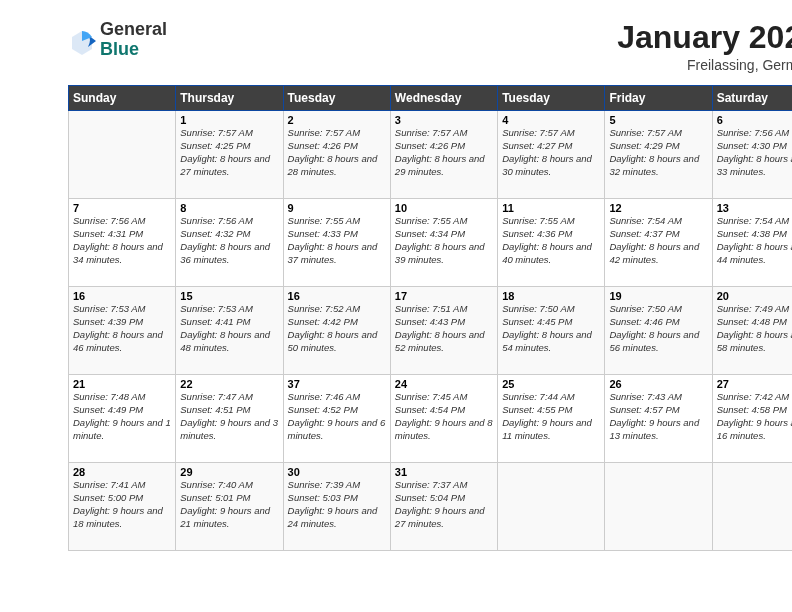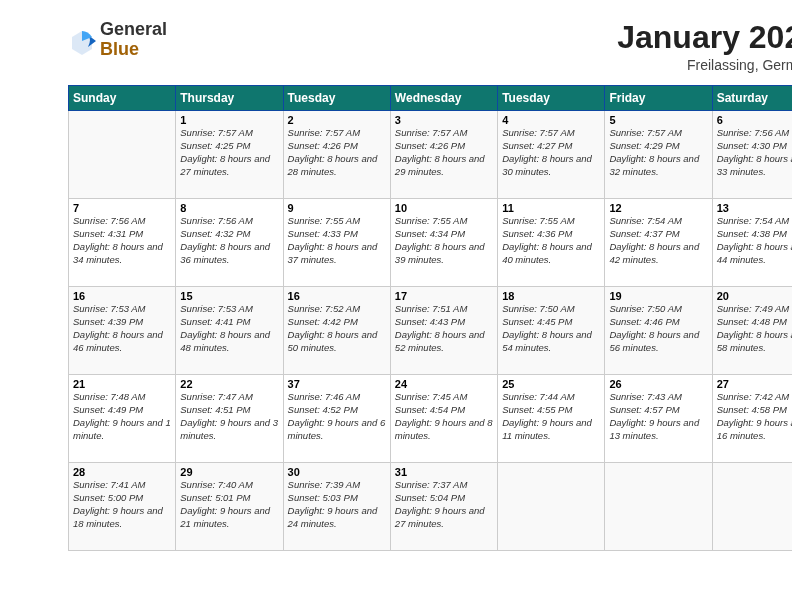--- a/index.html
+++ b/index.html
@@ -27,21 +27,21 @@
       align-items: center;
     }
     .logo-text {
       display: flex;
       flex-direction: column;
       font-size: 18px;
       font-weight: bold;
       line-height: 1.1;
     }
     .logo-general { color: #333; }
-    .logo-blue { color: #a16207; }
+    .logo-blue { color: #0f766e; }
     .logo-icon {
       width: 28px;
       height: 28px;
       margin-right: 4px;
       margin-top: 2px;
     }
     .title-block {
       text-align: right;
     }
     .month-title {
@@ -54,21 +54,21 @@
       font-size: 14px;
       color: #444;
       margin-top: 2px;
     }
     .calendar {
       width: 100%;
       border-collapse: collapse;
       font-size: 10.5px;
     }
     .calendar thead th {
-      background: #0f766e;
+      background: #404040;
       color: #fff;
       padding: 5px 4px;
       text-align: left;
       font-size: 12px;
       font-weight: bold;
       border: 1px solid #0d47a1;
     }
     .calendar tbody td {
       border: 1px solid #ccc;
       vertical-align: top;

